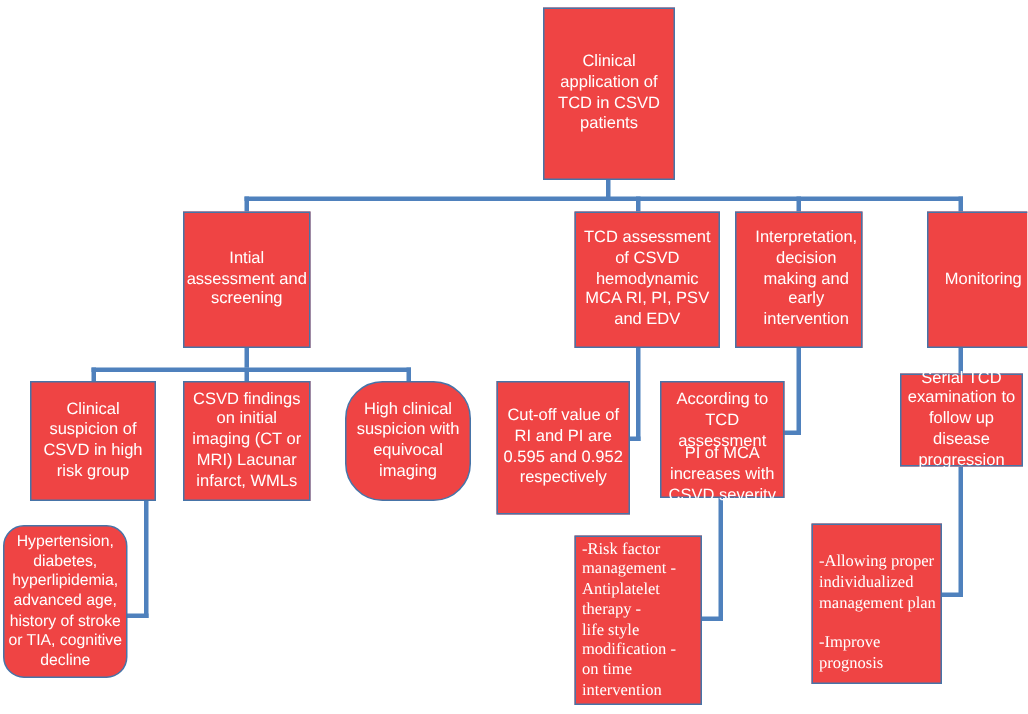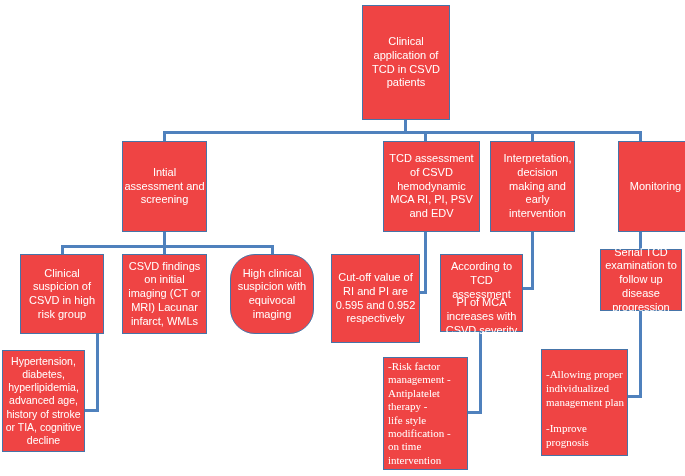--- a/index.html
+++ b/index.html
@@ -94,21 +94,21 @@
 
   <div class="node" data-name="node-cutoff" style="left:331px;top:254px;width:89px;height:89px;">Cut-off value of RI and PI are 0.595 and 0.952 respectively</div>
 
   <div class="node" data-name="node-according-parameters" style="left:440px;top:254px;width:83px;height:78px;">
       <div class="ln">According to TCD assessment</div>
       <div class="ln">PI of MCA increases with CSVD severity</div>
     </div>
 
   <div class="node" data-name="node-serial-tcd" style="left:600px;top:249px;width:82px;height:62px;">Serial TCD examination to follow up disease progression</div>
 
-  <div class="node" data-name="node-hypertension" style="left:2px;top:350px;width:83px;height:102px;font-size:10.5px;">Hypertension, diabetes, hyperlipidemia, advanced age, history of stroke or TIA, cognitive decline</div>
+  <div class="node" data-name="node-hypertension" style="left:2px;top:350px;width:83px;height:102px;font-size:10.5px;border-radius:14px;">Hypertension, diabetes, hyperlipidemia, advanced age, history of stroke or TIA, cognitive decline</div>
 
   <div class="node align-left" data-name="node-risk-management" style="left:383px;top:357px;width:85px;height:113px;">
       <div class="ln">-Risk factor</div>
       <div class="ln">management -</div>
       <div class="ln">Antiplatelet</div>
       <div class="ln">therapy -</div>
       <div class="ln">life style</div>
       <div class="ln">modification -</div>
       <div class="ln">on time</div>
       <div class="ln">intervention</div>

